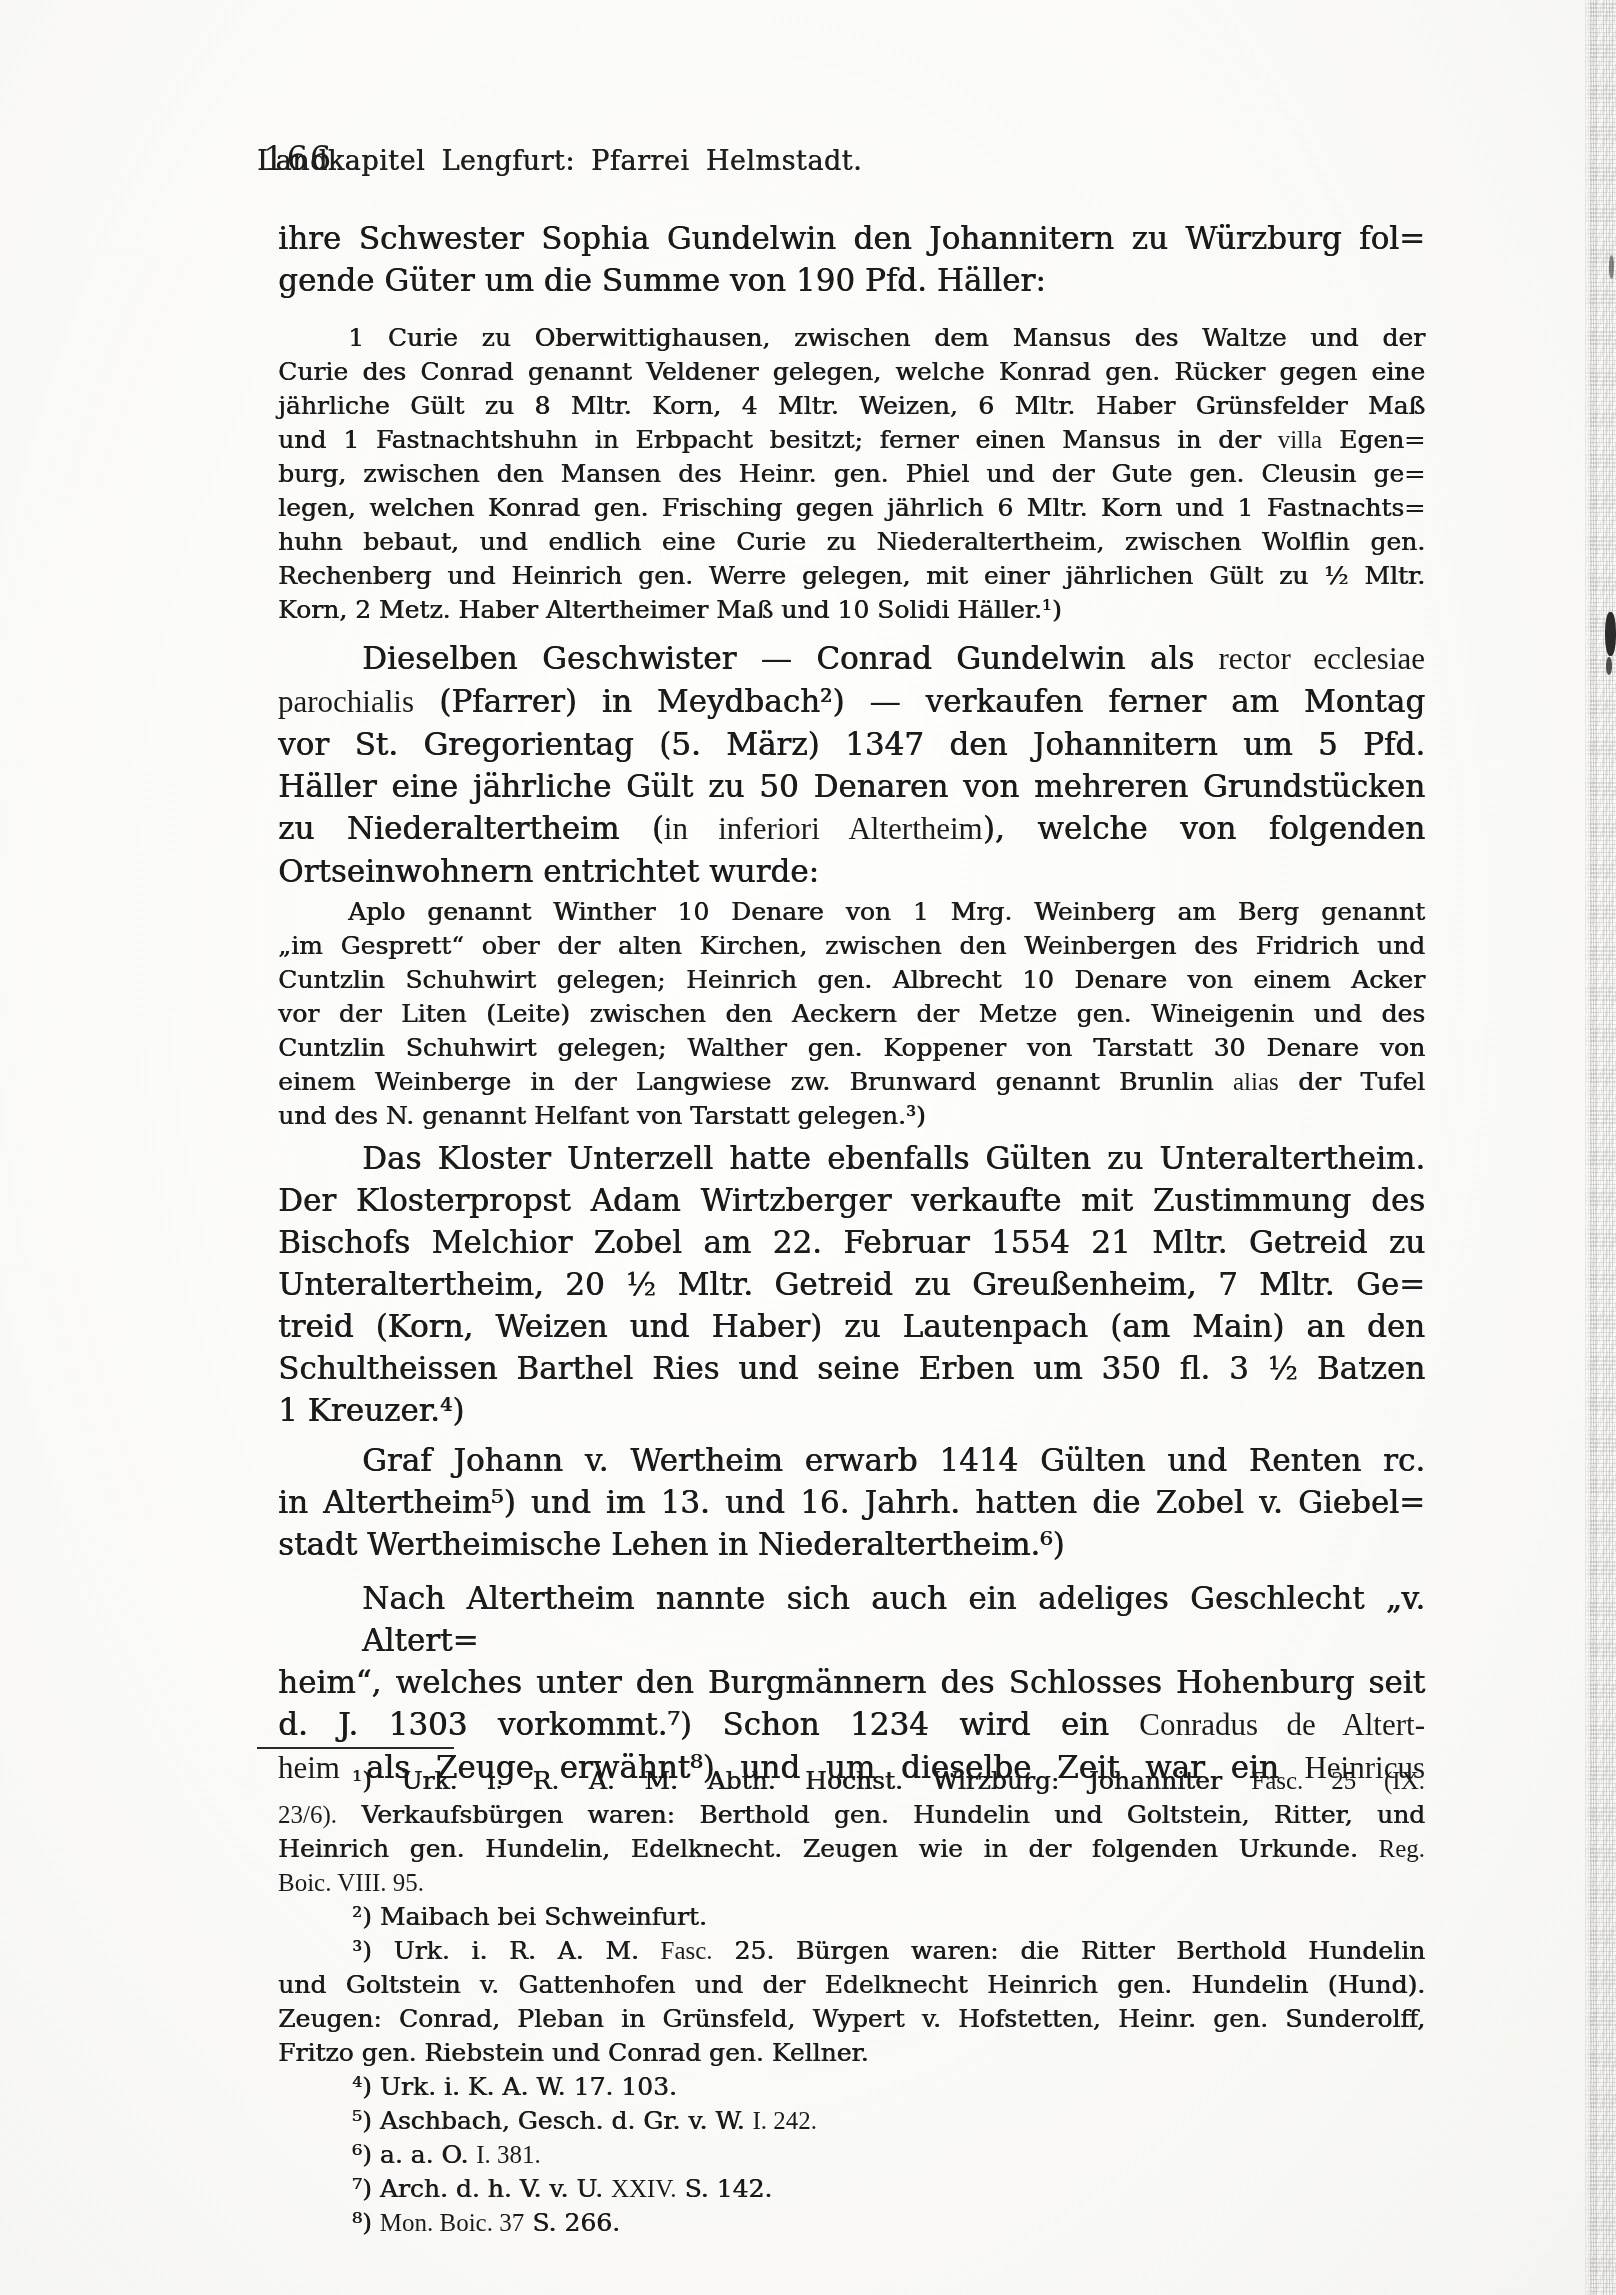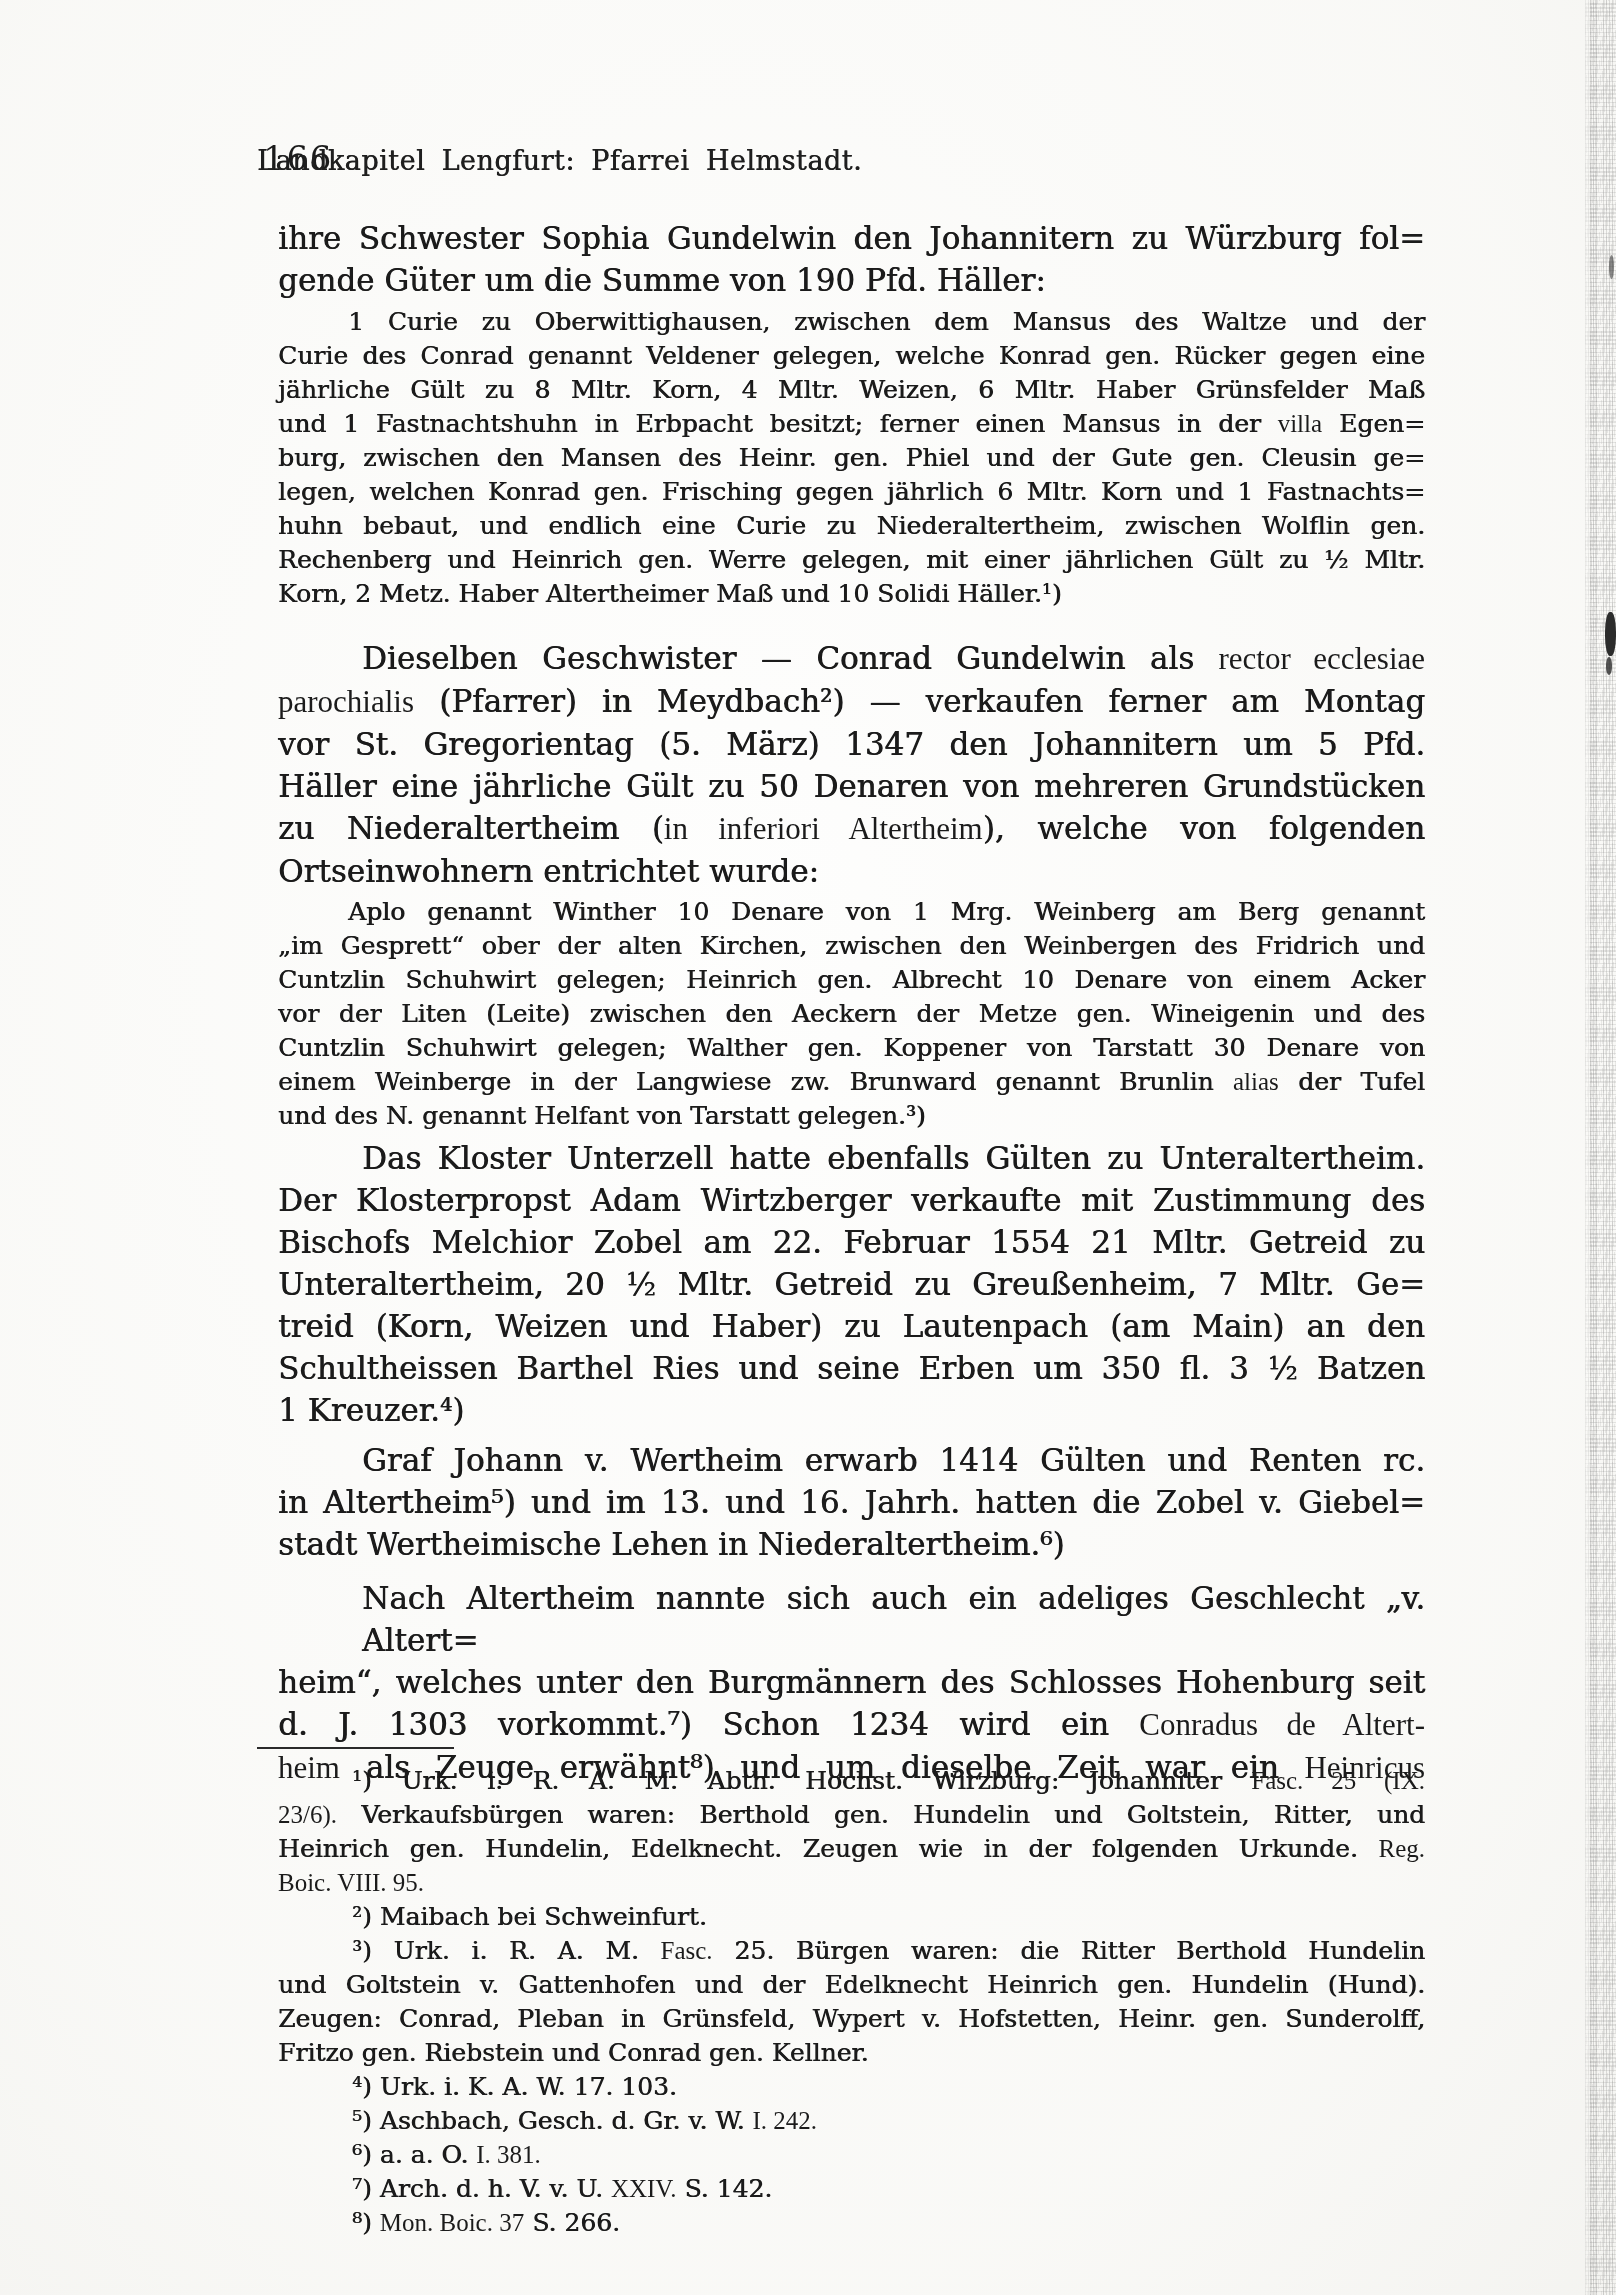--- a/index.html
+++ b/index.html
@@ -37,21 +37,21 @@
     position:absolute;left:257px;top:145px;width:1168px;
     text-align:left;font-size:27px;line-height:32px;
     word-spacing:7.3px;letter-spacing:0.5px;color:#1f1f1f;
     text-shadow:0.5px 0 0 currentColor;
   }
 
   .para{position:absolute;left:257px;width:1168px;margin:0;}
   .main{font-size:31px;line-height:42px;}
   .small{font-size:25px;line-height:34px;}
   .p1{top:217px;}
-  .p2{top:305px;}
+  .p2{top:321px;}
   .p3{top:637px;}
   .p4{top:895px;}
   .p5{top:1137px;}
   .p6{top:1439px;}
   .p7{top:1577px;}
 
   .line{text-shadow:0.6px 0 0 currentColor;margin-left:21px;}
   .line.j{text-align:justify;text-align-last:justify;}
   .line.l{text-align:left;}
   .para.main.indent .line:first-child{padding-left:84px;}

